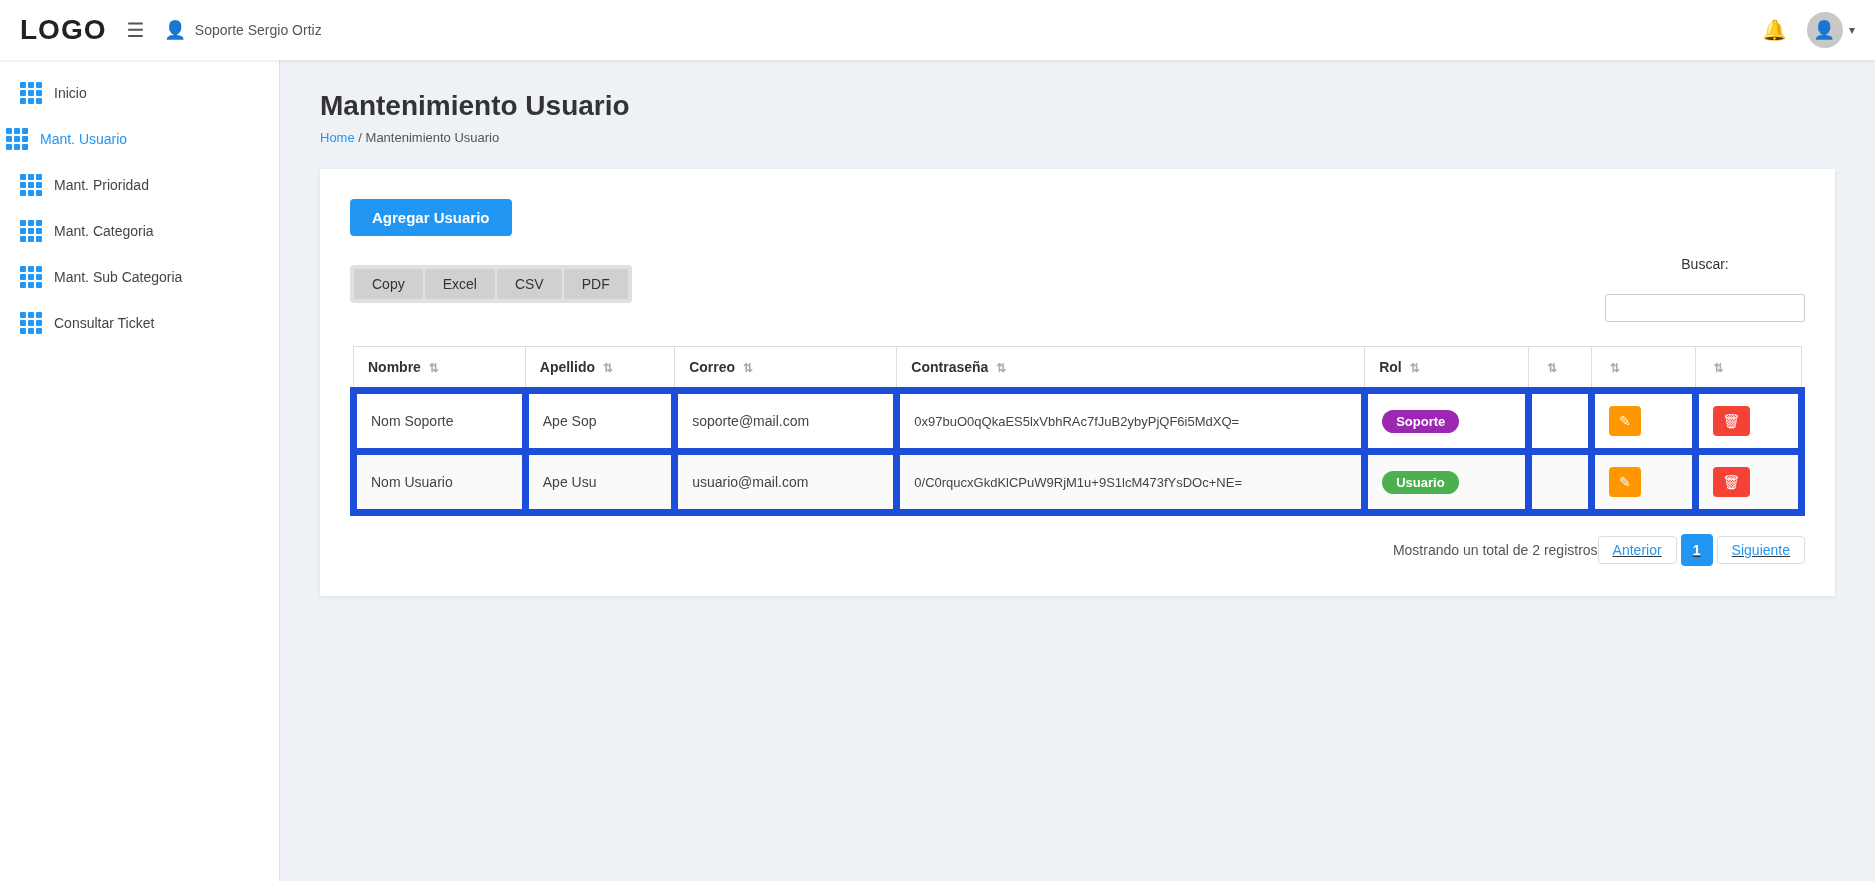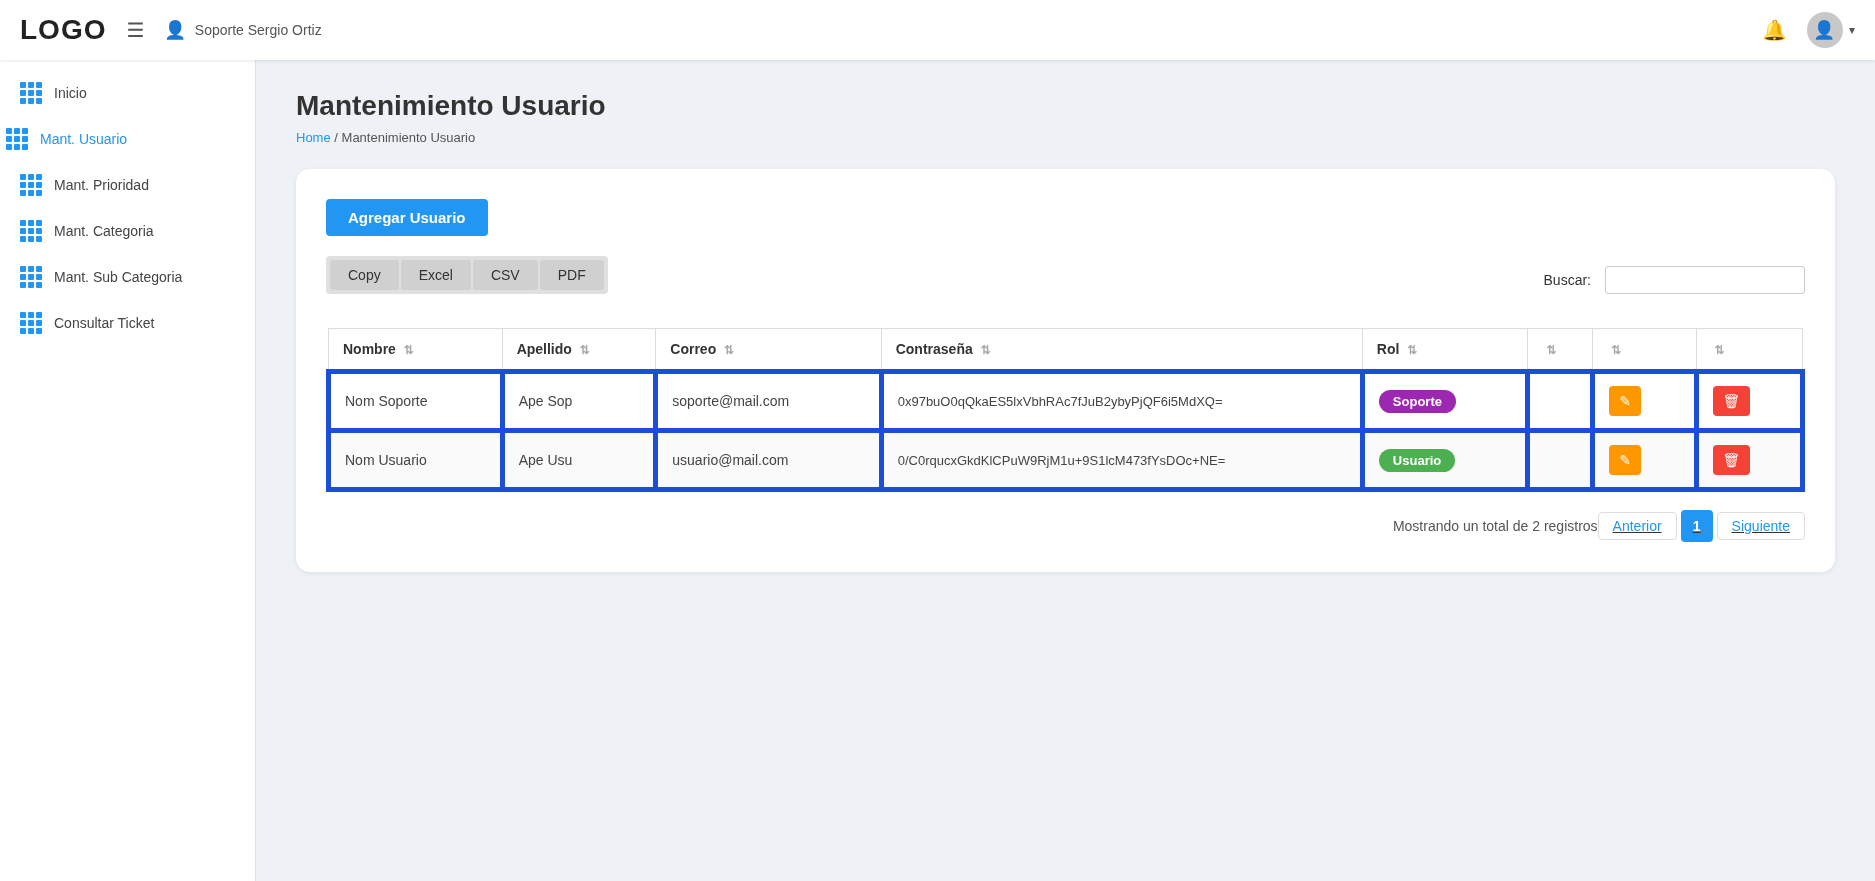--- a/index.html
+++ b/index.html
@@ -24,21 +24,21 @@
     .bell-icon { font-size: 20px; color: #aaa; cursor: pointer; }
     .avatar-container { display: flex; align-items: center; gap: 6px; cursor: pointer; }
     .avatar { width: 36px; height: 36px; border-radius: 50%; background: #c8c8c8; display: flex; align-items: center; justify-content: center; font-size: 18px; color: #888; }
     .chevron-down { font-size: 12px; color: #555; }
 
     
     .layout { display: flex; flex: 1; overflow: hidden; }
 
     
     .sidebar {
-      width: 256px;
+      width: 280px;
       background: #fff;
       border-right: 1px solid #e0e0e0;
       padding: 10px 0;
       overflow-y: auto;
     }
     .sidebar-item {
       display: flex;
       align-items: center;
       gap: 12px;
       padding: 12px 20px;
@@ -80,21 +80,21 @@
     }
     .breadcrumb a {
       color: #2196f3;
       text-decoration: none;
     }
     .breadcrumb span { color: #555; }
 
     
     .card {
       background: #fff;
-      border-radius: 14px;
+      border-radius: 0;
       padding: 30px;
       box-shadow: 0 1px 4px rgba(0,0,0,0.08);
     }
 
     
     .btn-add {
       background: #2196f3;
       color: #fff;
       border: none;
       padding: 10px 22px;
@@ -121,22 +121,23 @@
       padding: 7px 18px;
       font-size: 14px;
       cursor: pointer;
       border-radius: 3px;
     }
 
     
     .table-controls {
       display: flex;
       align-items: center;
-      gap: 14px;
+      gap: 22px;
       margin-bottom: 10px;
+      flex-direction: column;
     }
     .search-label { font-size: 14px; color: #333; }
     .search-input {
       border: 1px solid #ccc;
       border-radius: 3px;
       padding: 5px 10px;
       font-size: 14px;
       width: 200px;
       outline: none;
     }
@@ -153,21 +154,21 @@
       text-align: left;
       padding: 12px 14px;
       border: 1px solid #ddd;
       font-weight: 600;
       color: #333;
       white-space: nowrap;
     }
     th .sort-icon { color: #aaa; font-size: 12px; margin-left: 4px; }
     td {
       padding: 12px 14px;
-      border: 5px solid #1d4ed8;
+      border: 7px solid #1d4ed8;
       color: #444;
       vertical-align: middle;
     }
     tbody tr:nth-child(even) { background: #fafafa; }
     tbody tr:nth-child(odd) { background: #fff; }
 
     .badge {
       display: inline-block;
       padding: 4px 14px;
       border-radius: 20px;

